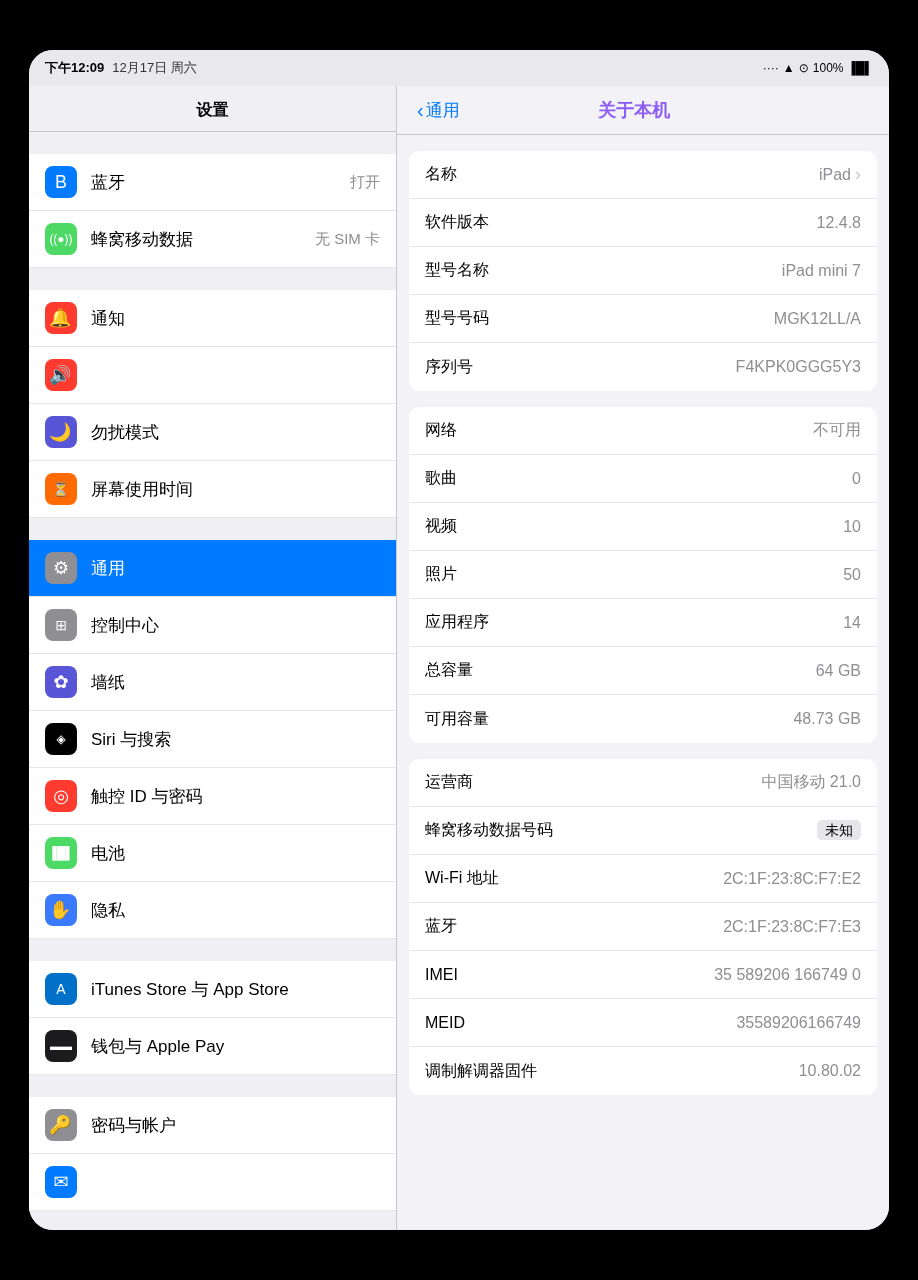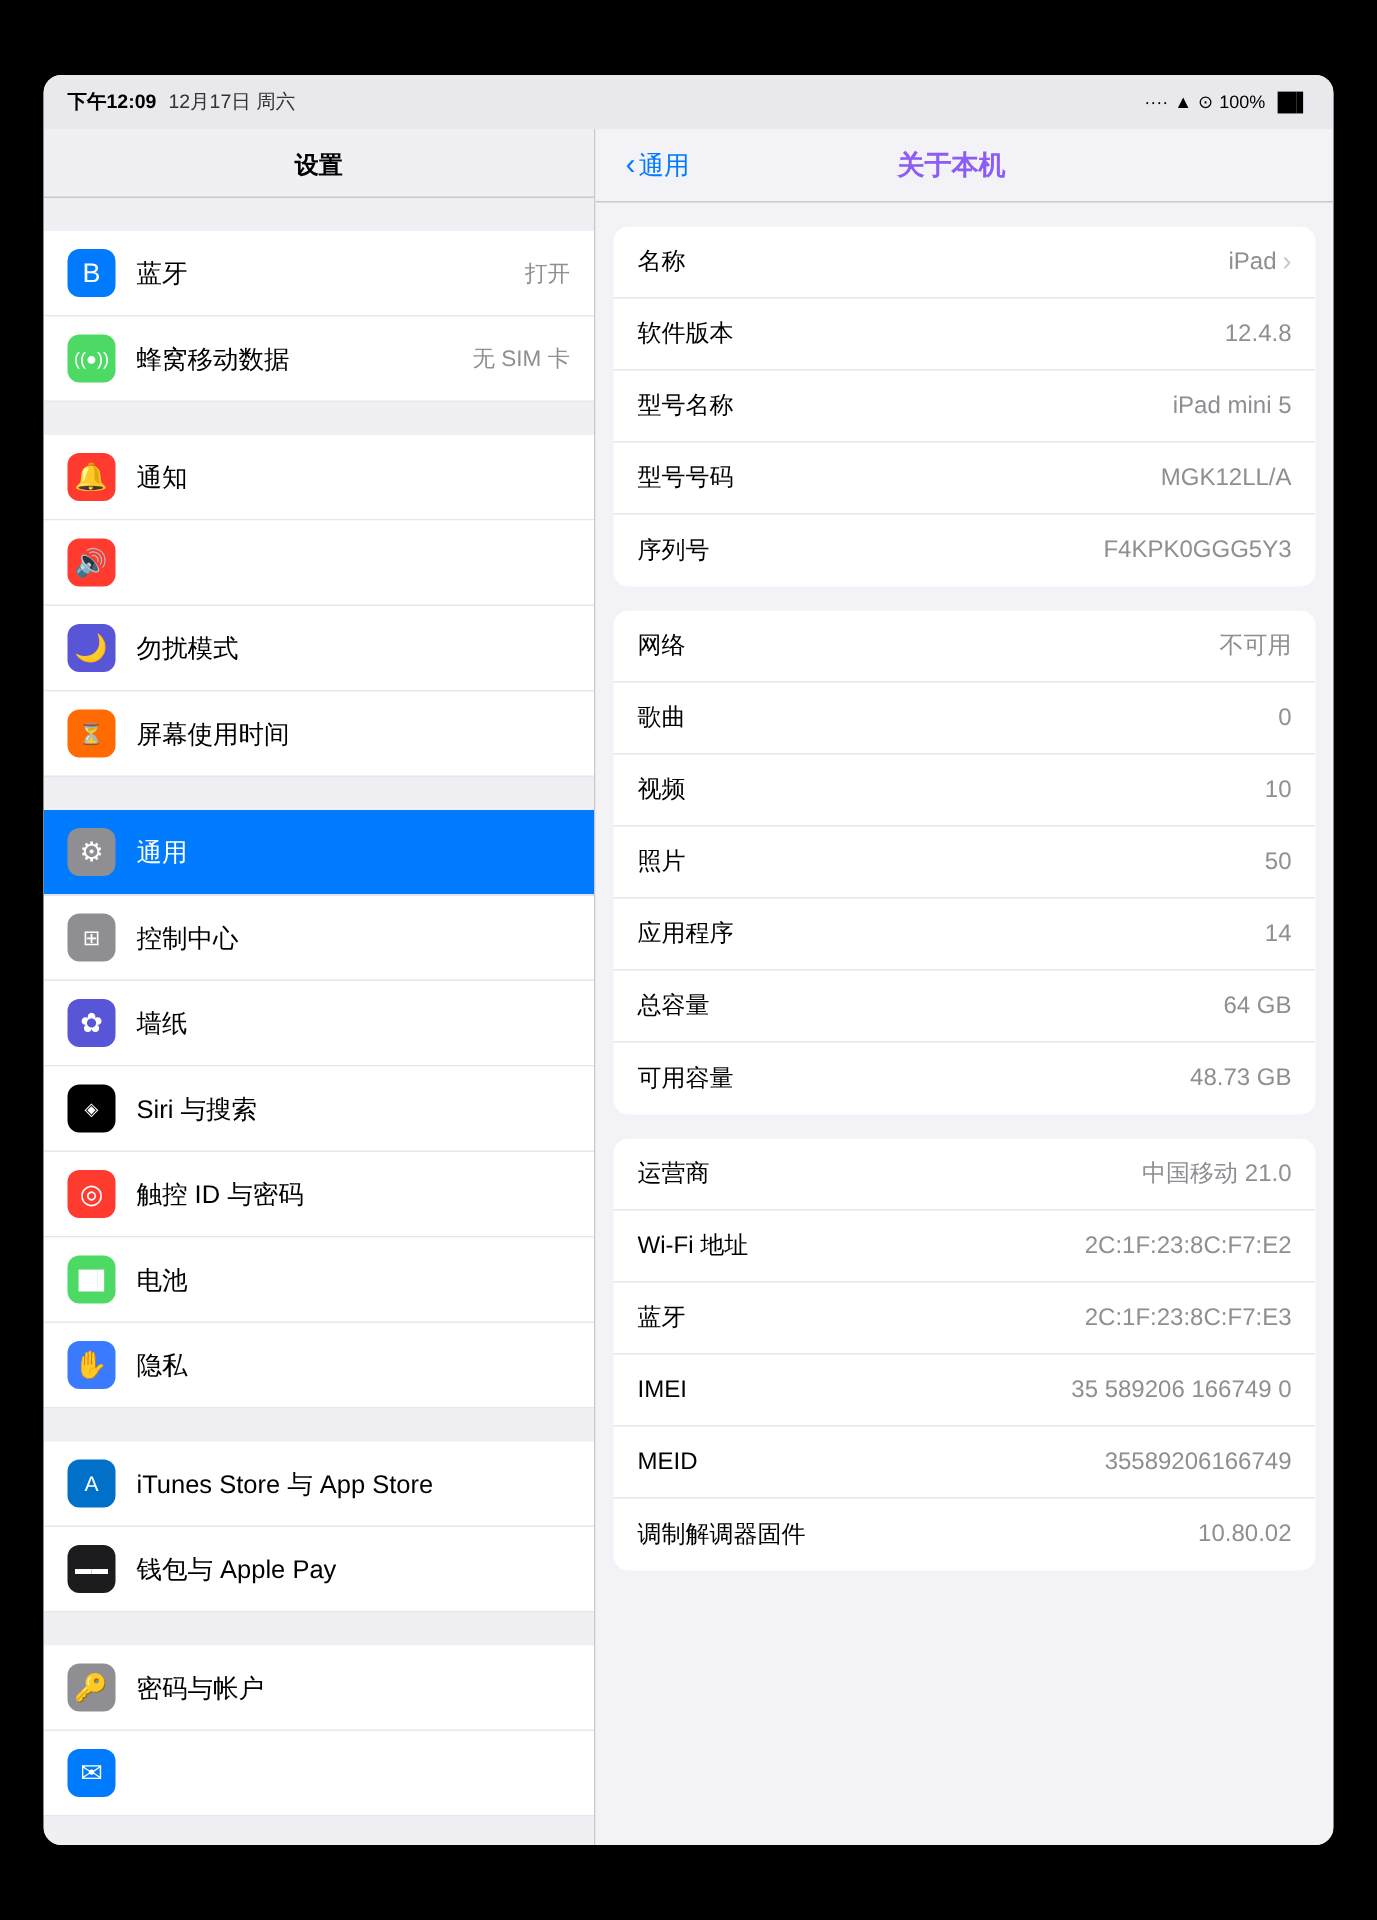--- a/index.html
+++ b/index.html
@@ -10,21 +10,21 @@
       font-family: -apple-system, "PingFang SC", "Helvetica Neue", sans-serif;
       overflow: hidden;
       display: flex;
       align-items: center;
       justify-content: center;
     }
     .device {
       width: 860px;
       height: 1180px;
       background: #f2f2f7;
-      border-radius: 12px;
+      border-radius: 24px;
       overflow: hidden;
       display: flex;
       flex-direction: column;
     }
     
     .status-bar {
       background: #e8e8ed;
       height: 36px;
       display: flex;
       align-items: center;
@@ -330,21 +330,21 @@
         <div class="detail-row">
           <span class="row-label">名称</span>
           <span class="row-value arrow">iPad</span>
         </div>
         <div class="detail-row">
           <span class="row-label">软件版本</span>
           <span class="row-value">12.4.8</span>
         </div>
         <div class="detail-row">
           <span class="row-label">型号名称</span>
-          <span class="row-value">iPad mini 5</span>
+          <span class="row-value">iPad mini 7</span>
         </div>
         <div class="detail-row">
           <span class="row-label">型号号码</span>
           <span class="row-value">MGK12LL/A</span>
         </div>
         <div class="detail-row">
           <span class="row-label">序列号</span>
           <span class="row-value">F4KPK0GGG5Y3</span>
         </div>
       </div>
@@ -377,20 +377,26 @@
         <div class="detail-row">
           <span class="row-label">可用容量</span>
           <span class="row-value">48.73 GB</span>
         </div>
       </div>
 
       <div class="detail-section">
         <div class="detail-row">
           <span class="row-label">运营商</span>
           <span class="row-value">中国移动 21.0</span>
+        </div>
+        <div class="detail-row">
+          <span class="row-label">蜂窝移动数据号码</span>
+          <span class="row-value">
+            <span class="badge-unknown">未知</span>
+          </span>
         </div>
         <div class="detail-row">
           <span class="row-label">Wi-Fi 地址</span>
           <span class="row-value">2C:1F:23:8C:F7:E2</span>
         </div>
         <div class="detail-row">
           <span class="row-label">蓝牙</span>
           <span class="row-value">2C:1F:23:8C:F7:E3</span>
         </div>
         <div class="detail-row">

